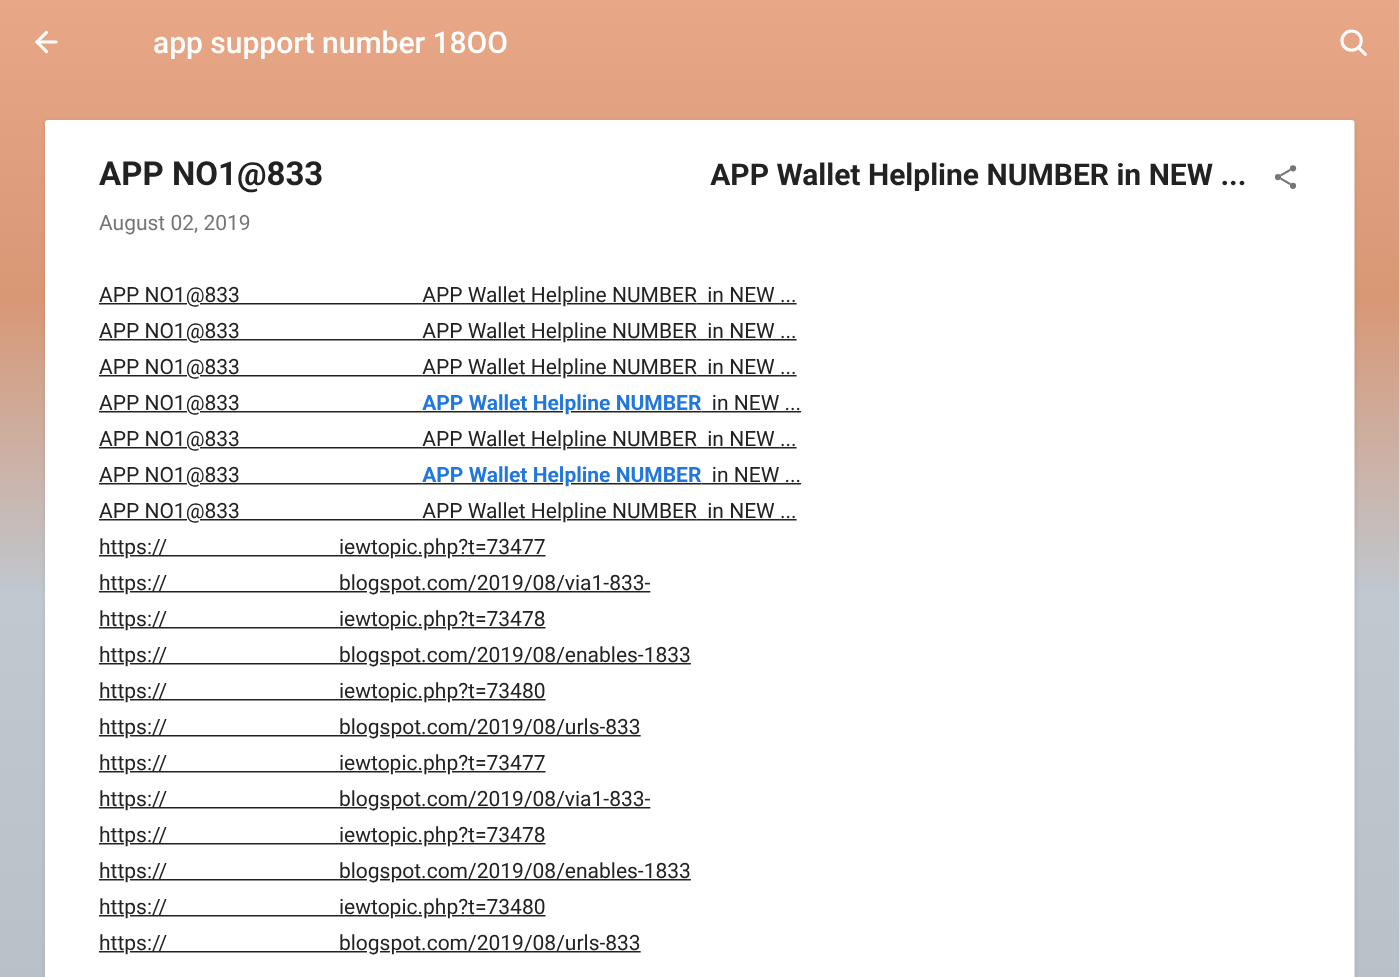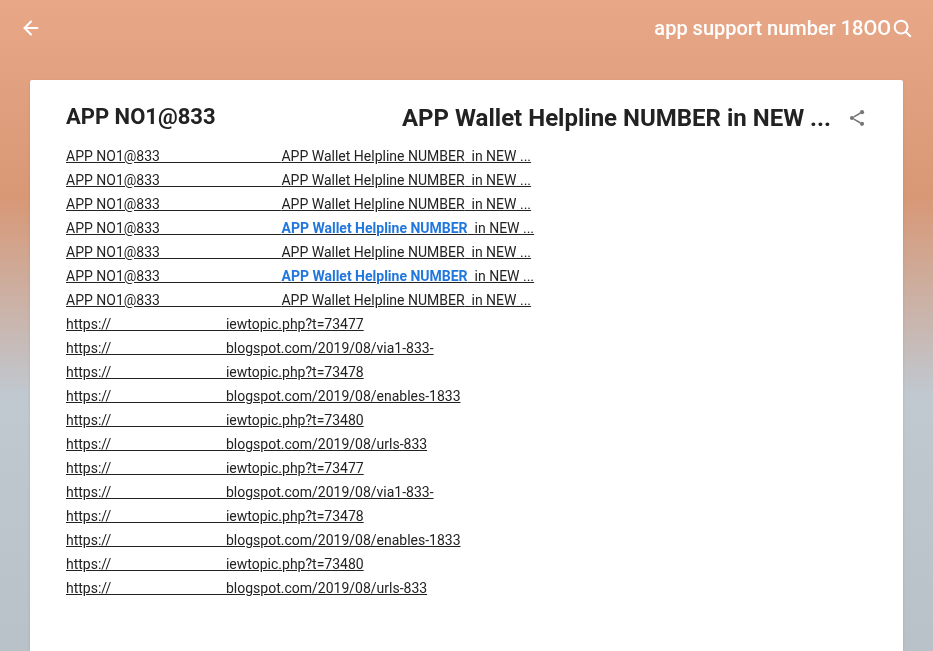--- a/index.html
+++ b/index.html
@@ -22,21 +22,20 @@
       margin-right: 60px;
       cursor: pointer;
       display: flex;
       align-items: center;
     }
     .header-title {
       color: #fff;
       font-size: 20px;
       font-weight: 500;
       flex: 1;
-      text-align: right;
     }
     .search-icon {
       color: #fff;
       font-size: 20px;
       cursor: pointer;
       display: flex;
       align-items: center;
     }
     .card {
       background: #fff;
@@ -51,21 +50,21 @@
       align-items: flex-start;
       margin-bottom: 12px;
     }
     .title-left {
       font-size: 22px;
       font-weight: 700;
       color: #222;
       white-space: pre;
     }
     .title-right {
-      font-size: 24px;
+      font-size: 20px;
       font-weight: 700;
       color: #222;
       margin-left: auto;
       padding-right: 16px;
     }
     .share-icon {
       color: #757575;
       cursor: pointer;
       display: flex;
       align-items: center;
@@ -115,20 +114,21 @@
     <div class="title-right">APP Wallet Helpline NUMBER in NEW ...</div>
     <div class="share-icon">
       <svg width="20" height="20" viewBox="0 0 24 24" fill="#757575">
           <circle cx="18" cy="5" r="2.5"></circle>
           <circle cx="6" cy="12" r="2.5"></circle>
           <circle cx="18" cy="19" r="2.5"></circle>
           <path d="M8.2 10.7l7.6-4.4M8.2 13.3l7.6 4.4" stroke="#757575" stroke-width="1.8" fill="none"></path>
         </svg>
     </div>
   </div>
+  <div class="date">August 02, 2019</div>
   <div id="content">
       <div class="content-line"><span>APP NO1@833                                   </span><span>APP Wallet Helpline NUMBER</span><span>  in NEW ...</span></div>
       <div class="content-line"><span>APP NO1@833                                   </span><span>APP Wallet Helpline NUMBER</span><span>  in NEW ...</span></div>
       <div class="content-line"><span>APP NO1@833                                   </span><span>APP Wallet Helpline NUMBER</span><span>  in NEW ...</span></div>
       <div class="content-line"><span>APP NO1@833                                   </span><span class="blue-bold">APP Wallet Helpline NUMBER</span><span>  in NEW ...</span></div>
       <div class="content-line"><span>APP NO1@833                                   </span><span>APP Wallet Helpline NUMBER</span><span>  in NEW ...</span></div>
       <div class="content-line"><span>APP NO1@833                                   </span><span class="blue-bold">APP Wallet Helpline NUMBER</span><span>  in NEW ...</span></div>
       <div class="content-line"><span>APP NO1@833                                   </span><span>APP Wallet Helpline NUMBER</span><span>  in NEW ...</span></div>
       <div class="content-line"><span>https://                                 </span><span>iewtopic.php?t=73477</span></div>
       <div class="content-line"><span>https://                                 </span><span>blogspot.com/2019/08/via1-833-</span></div>

